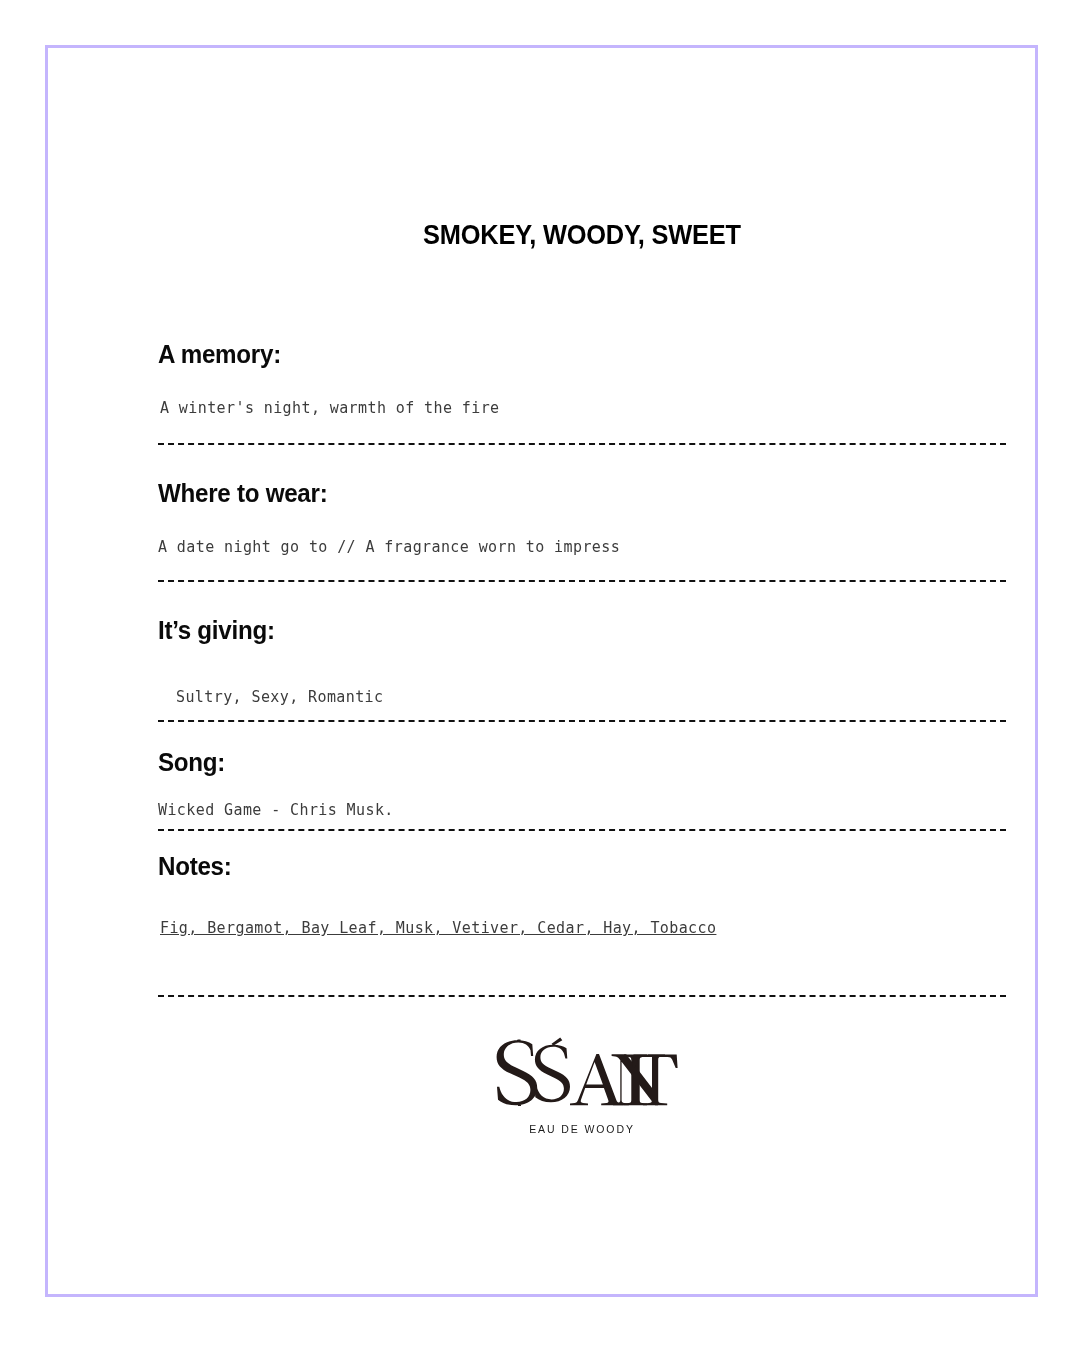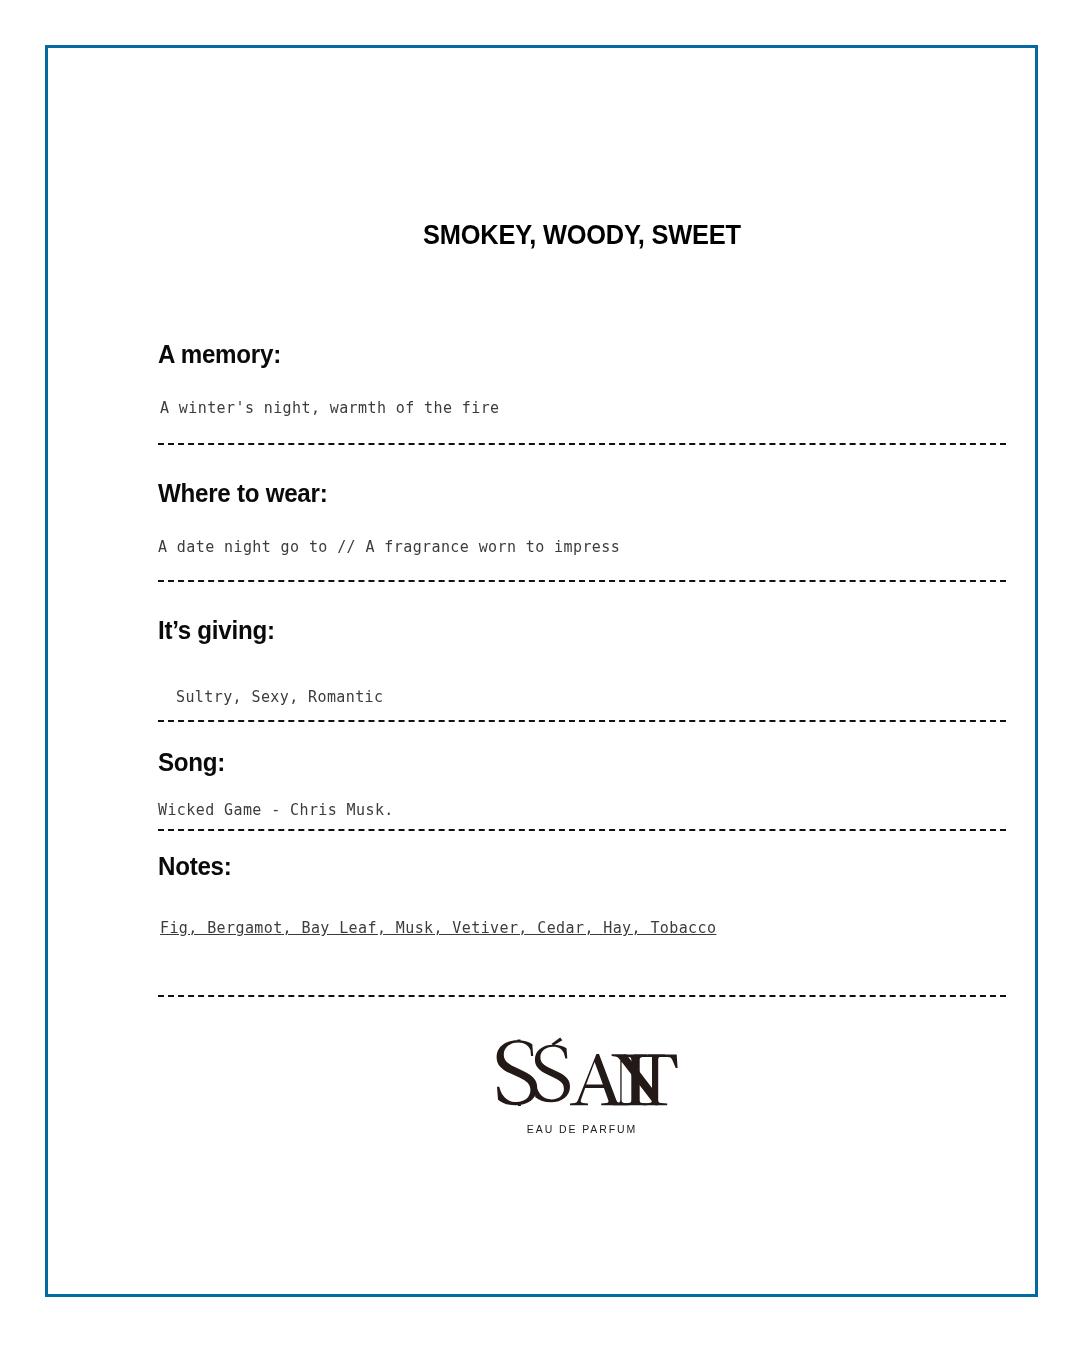--- a/index.html
+++ b/index.html
@@ -23,21 +23,21 @@
     background: #ffffff;
     box-sizing: border-box;
   }
 
   .frame {
     position: absolute;
     left: 45px;
     top: 45px;
     width: 993px;
     height: 1252px;
-    border: 3px solid #0369a1;
+    border: 3px solid #c4b5fd;
     box-sizing: border-box;
   }
 
   
   .content {
     position: absolute;
     left: 110px;
     top: 48px;
     width: 848px;
     height: 1146px;
@@ -225,20 +225,20 @@
                        c-2.0 0.3-2.7 1.0-2.7 3.2v45.3h-3.0l-33.4-43.5v37.9
                        c0 2.2 0.7 2.9 2.7 3.2l4.6 0.7v1.7H127.0z"></path>
 
               <path d="M157.0 68.3v-1.7l6.2-0.7c2.1-0.2 2.8-0.9 2.8-3.0V19.9h-9.4
                        c-2.6 0-3.6 0.6-4.5 2.7l-3.6 8.5h-1.9l0.9-13.5h43.2l0.9 13.5h-1.9
                        l-3.6-8.5c-0.9-2.1-1.9-2.7-4.5-2.7h-9.4v43.0c0 2.1 0.7 2.8 2.8 3.0
                        l6.2 0.7v1.7H157.0z"></path>
             </g>
           </svg>
         </div>
-        <div class="logo-sub">EAU DE PARFUM</div>
+        <div class="logo-sub">EAU DE WOODY</div>
       </div>
 
     </div>
 
   </div>
 
 </div>
 
 </body></html>

